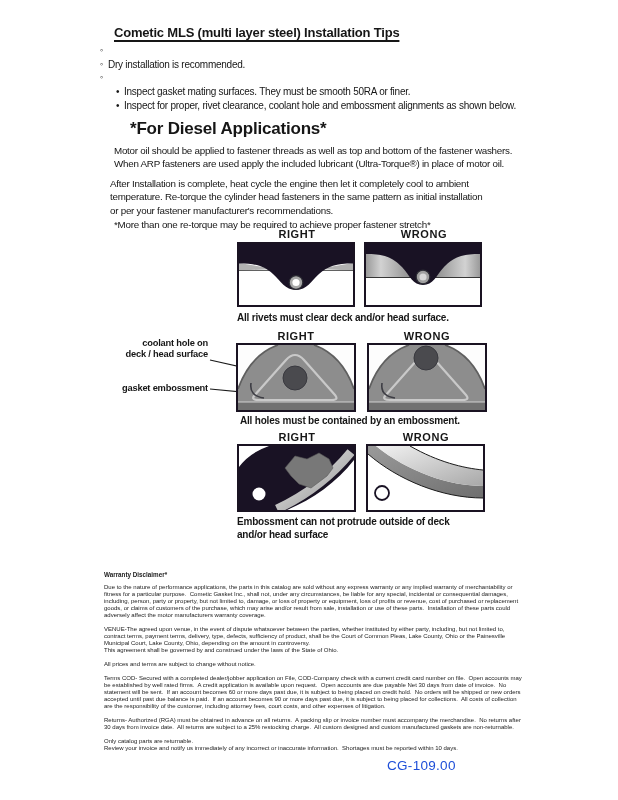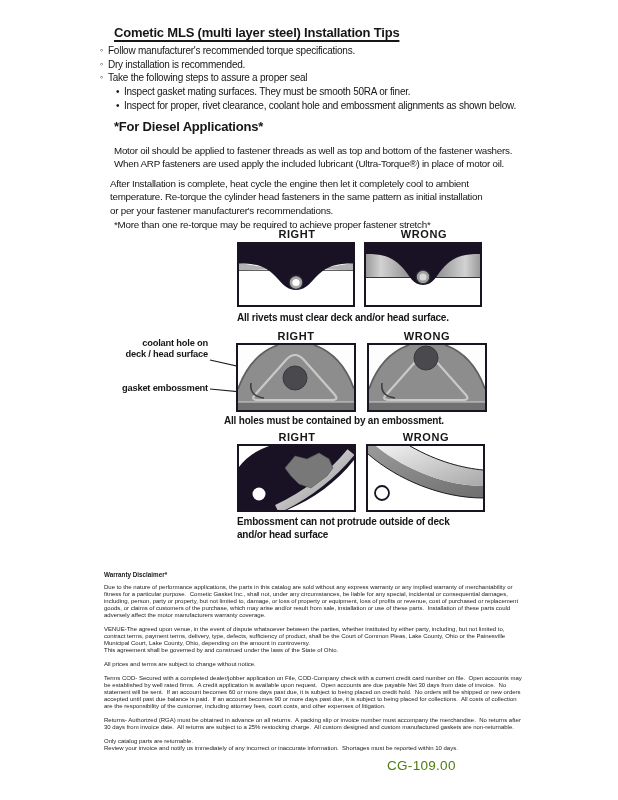--- a/index.html
+++ b/index.html
@@ -6,52 +6,50 @@
   .page{position:relative;width:618px;height:800px;background:#ffffff;overflow:hidden;
         font-family:"Liberation Sans",sans-serif;color:#161616;border-radius:12px;}
   .abs{position:absolute;}
   .title{font-size:13px;font-weight:bold;letter-spacing:-0.2px;
          text-decoration:underline;text-decoration-thickness:1.5px;text-underline-offset:3px;}
   .bullets{font-size:10px;letter-spacing:-0.25px;line-height:13.7px;}
   .brow{display:flex;}
   .bmark{width:8px;flex:0 0 8px;font-size:9px;line-height:13.7px;}
   .brow.sub{margin-left:16px;}
   .bmark.dot{font-size:10px;}
-  .h2{font-size:13px;font-weight:bold;letter-spacing:-0.2px;}
+  .h2{font-size:17px;font-weight:bold;letter-spacing:-0.2px;margin-left:16px;}
   .para{font-size:9.8px;letter-spacing:-0.25px;line-height:13.4px;white-space:pre;margin-top:6px;}
   .dlabel{font-size:11px;font-weight:600;letter-spacing:0.6px;text-align:center;width:120px;}
   .dcap{font-size:10px;font-weight:bold;letter-spacing:-0.2px;line-height:12.5px;white-space:pre;}
   .panel{position:absolute;border:2.5px solid #1a1322;background:#fff;}
   .panel svg{display:block;}
   .callout{font-size:9.3px;font-weight:bold;letter-spacing:-0.2px;line-height:10.8px;
            text-align:right;white-space:pre;width:92px;}
   .warr{font-size:6px;line-height:7px;letter-spacing:0px;color:#222;}
   .warr .whead{font-weight:bold;font-size:6.3px;margin:0 0 6px 0;}
   .warr .wpar{white-space:pre;margin:0 0 7px 0;}
-  .footcode{font-size:13.5px;letter-spacing:0.3px;color:#4d7c0f;}
+  .footcode{font-size:13.5px;letter-spacing:0.3px;color:#1d4ed8;}
 </style>
 </head>
 <body>
 
 <div class="page">
 
   <div class="abs title" style="left:114px;top:25px;">Cometic MLS (multi layer steel) Installation Tips</div>
 
   <div class="abs bullets" style="left:100px;top:44px;width:440px;">
     <div class="brow">
       <span class="bmark">◦</span>
-      <span>Follow manufacturer's recommended torque specifications.</span>
     </div>
     <div class="brow">
       <span class="bmark">◦</span>
       <span>Dry installation is recommended.</span>
     </div>
     <div class="brow">
       <span class="bmark">◦</span>
-      <span>Take the following steps to assure a proper seal</span>
     </div>
     <div class="brow sub">
       <span class="bmark dot">•</span>
       <span>Inspect gasket mating surfaces.  They must be smooth 50RA or finer.</span>
     </div>
     <div class="brow sub">
       <span class="bmark dot">•</span>
       <span>Inspect for proper, rivet clearance, coolant hole and embossment alignments as shown below.</span>
     </div>
   </div>
@@ -140,21 +138,21 @@
         <path d="M0,0 H40 Q12,10 0,44 Z" fill="#fdfdfd"></path>
         <path d="M40,0 Q12,10 0,44" stroke="#5f5f5f" stroke-width="1.8" fill="none"></path>
         <path d="M116,0 H76 Q104,10 116,44 Z" fill="#fdfdfd"></path>
         <path d="M76,0 Q104,10 116,44" stroke="#5f5f5f" stroke-width="1.8" fill="none"></path>
         <path d="M16,51 L48,15 Q57,5 66,15 L97,50 Q101,55 94,55 H21 Q13,55 16,51 Z" stroke="#c9c9c9" stroke-width="2.2" fill="none"></path>
         <path d="M13,38 Q11,51 26,53" stroke="#3d3d44" stroke-width="1.6" fill="none"></path>
         <circle cx="57" cy="13" r="12" fill="#4a4a4e" stroke="#39393f" stroke-width="1"></circle>
       </svg>
     </div>
 
-    <div class="abs dcap" style="left:224px;top:415px;text-align:right;">All holes must be contained by an embossment.</div>
+    <div class="abs dcap" style="left:240px;top:415px;text-align:right;">All holes must be contained by an embossment.</div>
   </div>
 
   <div>
     <div class="abs dlabel" style="left:237px;top:431px;">RIGHT</div>
     <div class="abs dlabel" style="left:366px;top:431px;">WRONG</div>
 
     <div class="panel" style="left:237px;top:444px;">
       <svg width="115" height="64" viewBox="0 0 115 64">
         <defs>
           <linearGradient id="band3r" x1="0" y1="0" x2="1" y2="1">

